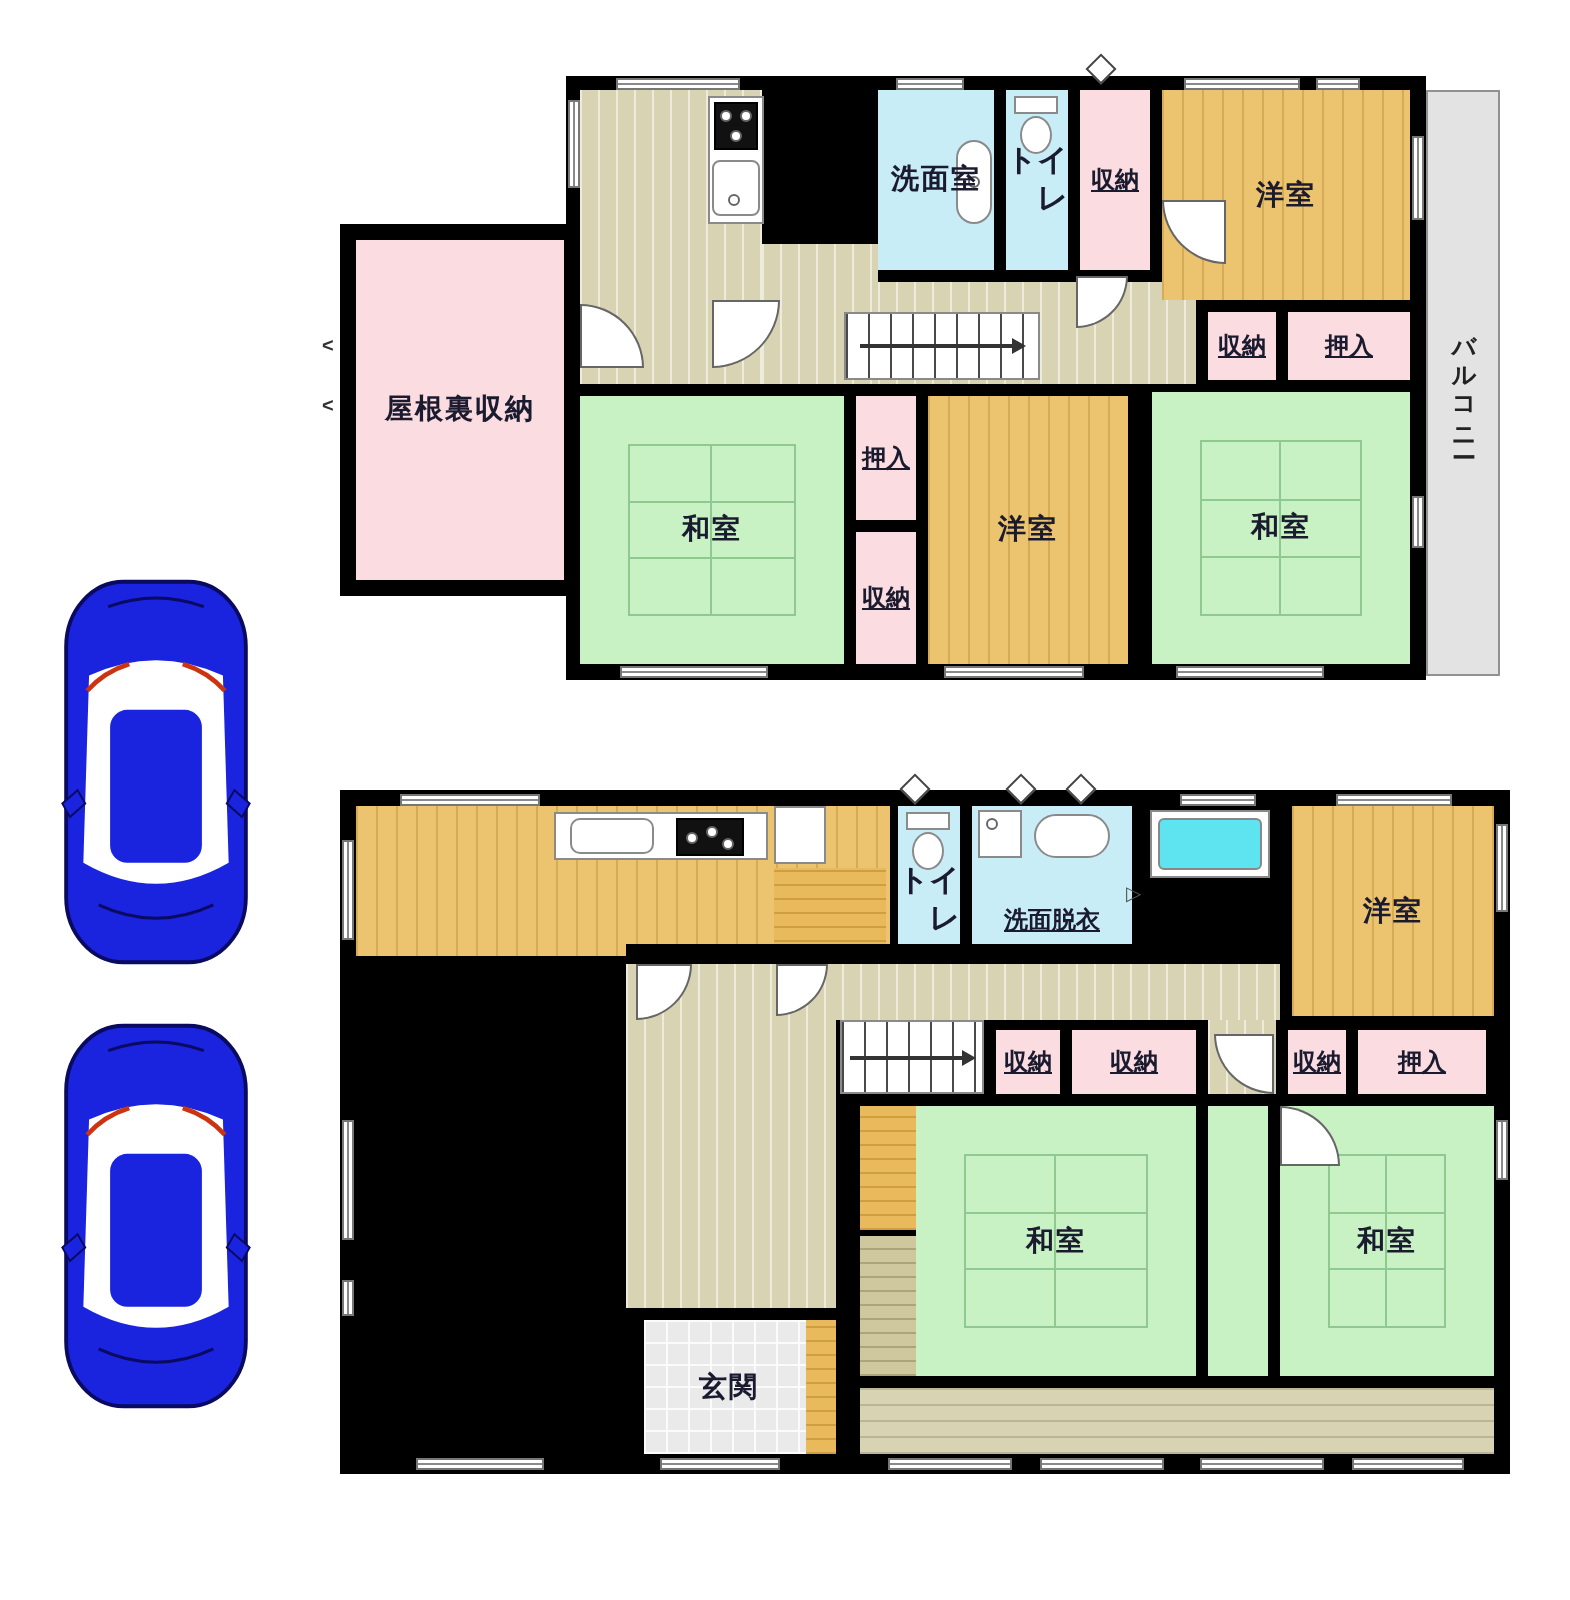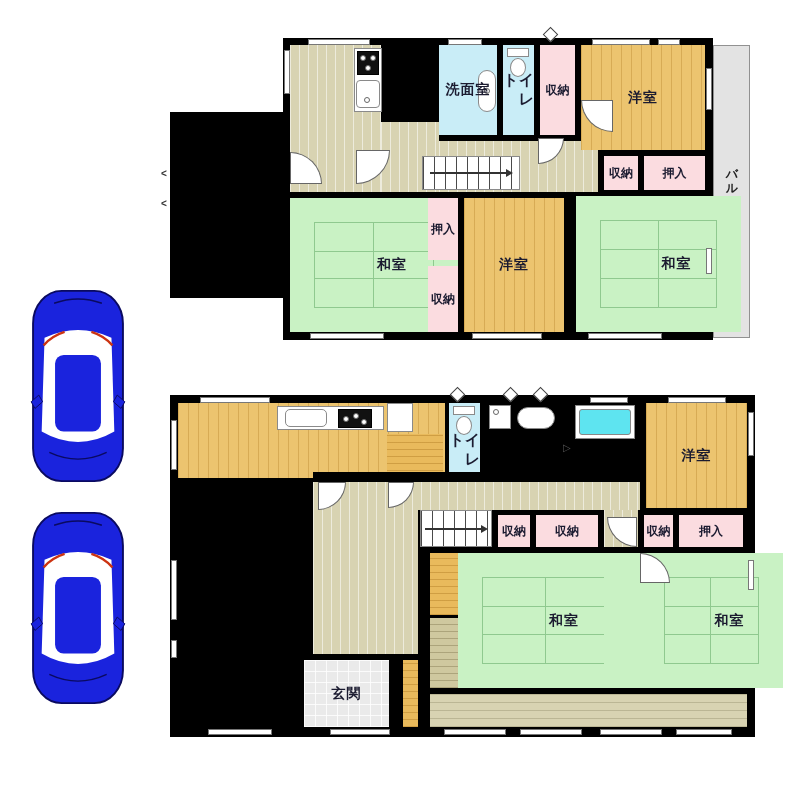--- a/index.html
+++ b/index.html
@@ -2,32 +2,32 @@
 <html><head>
 <meta charset="utf-8">
 <style>
   html,body{margin:0;padding:0;background:#fff;}
   #canvas{position:relative;width:785px;height:800px;background:#fff;overflow:hidden;
           font-family:"Liberation Sans","DejaVu Sans",sans-serif;color:#1b1b30;}
   .abs{position:absolute;}
   .wall{position:absolute;background:#000;}
   .room{position:absolute;display:flex;align-items:center;justify-content:center;
         font-weight:bold;font-size:14px;letter-spacing:1px;text-align:right;}
-  .room.small{font-size:12px;letter-spacing:0;}
+  .room.small{font-size:12px;letter-spacing:0;text-decoration:underline;}
   .room.tiny{font-size:15px;letter-spacing:0;}
   .label-low{align-items:flex-end;padding-bottom:9px;box-sizing:border-box;}
   .woodv{background-color:#ecc46f;background-image:repeating-linear-gradient(90deg,rgba(176,124,36,.35) 0 1px,transparent 1px 10px);}
   .woodh{background-color:#e9ba5c;background-image:repeating-linear-gradient(0deg,rgba(176,124,36,.45) 0 1px,transparent 1px 7px);}
   .hallv{background-color:#d8d3b2;background-image:repeating-linear-gradient(90deg,rgba(255,255,255,.55) 0 1px,transparent 1px 9px);}
   .hallh{background-color:#d8d3b2;background-image:repeating-linear-gradient(0deg,rgba(120,115,80,.3) 0 1px,transparent 1px 8px);}
   .khakih{background-color:#cfc89f;background-image:repeating-linear-gradient(0deg,rgba(120,110,70,.4) 0 1px,transparent 1px 7px);}
   .pink{background:#fbdce0;}
   .blue{background:#c9edf7;}
   .grayroom{background:#d6d6d6;}
-  .tatami{background:#c9f2c4;padding-left:36px;}
+  .tatami{background:#c9f2c4;}
   .tatami-in{position:absolute;inset:24px;border:1px solid #8fc98f;
     background-image:
       linear-gradient(to right,transparent calc(50% - 1px),#8fc98f calc(50% - 1px),#8fc98f 50%,transparent 50%),
       linear-gradient(to bottom,transparent 33%,#8fc98f 33%,#8fc98f calc(33% + 1px),transparent calc(33% + 1px),transparent 66%,#8fc98f 66%,#8fc98f calc(66% + 1px),transparent calc(66% + 1px));}
   .room>span{position:relative;z-index:3;}
   .balcony{position:absolute;background:#e3e3e3;border:1px solid #919191;box-sizing:border-box;
            display:flex;align-items:center;justify-content:center;}
   .vtext{writing-mode:vertical-rl;font-weight:bold;font-size:12px;letter-spacing:2px;color:#222;}
   .winh{position:absolute;background:linear-gradient(#fff 42%,#8a8a8a 42%,#8a8a8a 58%,#fff 58%);border:1px solid #777;box-sizing:border-box;}
   .winv{position:absolute;background:linear-gradient(90deg,#fff 42%,#8a8a8a 42%,#8a8a8a 58%,#fff 58%);border:1px solid #777;box-sizing:border-box;}
@@ -76,20 +76,23 @@
     <path d="M91 112 l8 7 l-4 7 l-8 -7 z" fill="#1a23dd" stroke="#0a0a60" stroke-width="1"></path>
     <path d="M20 172 q30 14 60 0" stroke="#0a0a60" stroke-width="1.5" fill="none"></path>
   </svg>
 
   <div class="wall" style="left:283px;top:38px;width:430px;height:302px"></div>
   <div class="wall" style="left:170px;top:112px;width:120px;height:186px"></div>
   <div class="balcony" style="left:713px;top:45px;width:37px;height:293px">
     <span class="vtext">バルコニー</span>
   </div>
 
+  <div class="room pink" style="left:178px;top:120px;width:104px;height:170px">
+    <span>屋根裏収納</span>
+  </div>
   <div class="room hallv" style="left:290px;top:45px;width:91px;height:147px"></div>
   <div class="room hallv" style="left:381px;top:122px;width:58px;height:70px"></div>
   <div class="room hallv" style="left:439px;top:141px;width:159px;height:51px"></div>
   <div class="room blue" style="left:439px;top:45px;width:58px;height:90px">
     <span>洗面室</span>
   </div>
   <div class="room blue tiny" style="left:503px;top:45px;width:31px;height:90px">
     <span>トイレ</span>
   </div>
   <div class="room pink small" style="left:540px;top:45px;width:35px;height:90px">
@@ -161,20 +164,23 @@
   <div class="tick" style="left:161px;top:198px">&lt;</div>
   <div class="vent" style="left:545px;top:29px"></div>
 
   <div class="wall" style="left:170px;top:395px;width:585px;height:342px"></div>
 
   <div class="room woodv" style="left:178px;top:403px;width:267px;height:75px"></div>
   <div class="room woodh" style="left:387px;top:434px;width:56px;height:44px"></div>
   <div class="room blue tiny label-low" style="left:449px;top:403px;width:31px;height:75px">
     <span>トイレ</span>
   </div>
+  <div class="room blue small label-low" style="left:486px;top:403px;width:80px;height:75px">
+    <span>洗面脱衣</span>
+  </div>
   <div class="room woodv" style="left:646px;top:403px;width:101px;height:105px">
     <span>洋室</span>
   </div>
 
   <div class="wall" style="left:313px;top:472px;width:327px;height:10px"></div>
   <div class="room hallv" style="left:313px;top:482px;width:327px;height:28px"></div>
   <div class="room hallv" style="left:313px;top:510px;width:105px;height:144px"></div>
   <div class="wall" style="left:307px;top:482px;width:6px;height:245px"></div>
   <div class="room hallv" style="left:604px;top:510px;width:34px;height:37px"></div>
   <div class="wall" style="left:492px;top:510px;width:112px;height:5px"></div>
@@ -199,21 +205,21 @@
     <div class="tatami-in"></div>
     <span>和室</span>
   </div>
   <div class="room tatami" style="left:604px;top:553px;width:30px;height:135px"></div>
   <div class="room tatami" style="left:640px;top:553px;width:107px;height:135px">
     <div class="tatami-in"></div>
     <span>和室</span>
   </div>
   <div class="room hallh" style="left:430px;top:694px;width:317px;height:33px"></div>
 
-  <div class="room genkan" style="left:304px;top:660px;width:85px;height:67px">
+  <div class="room genkan" style="left:322px;top:660px;width:85px;height:67px">
     <span>玄関</span>
   </div>
   <div class="room woodh" style="left:403px;top:660px;width:15px;height:67px"></div>
 
   <div class="stairs" style="left:420px;top:510px;width:72px;height:37px"></div>
   <div class="aline" style="left:425px;top:528px;width:56px"></div>
   <div class="ahead" style="left:481px;top:525px"></div>
 
   <div class="fixture" style="left:277px;top:406px;width:107px;height:24px"></div>
   <div class="fixture" style="left:285px;top:409px;width:42px;height:18px;border-radius:5px"></div>

